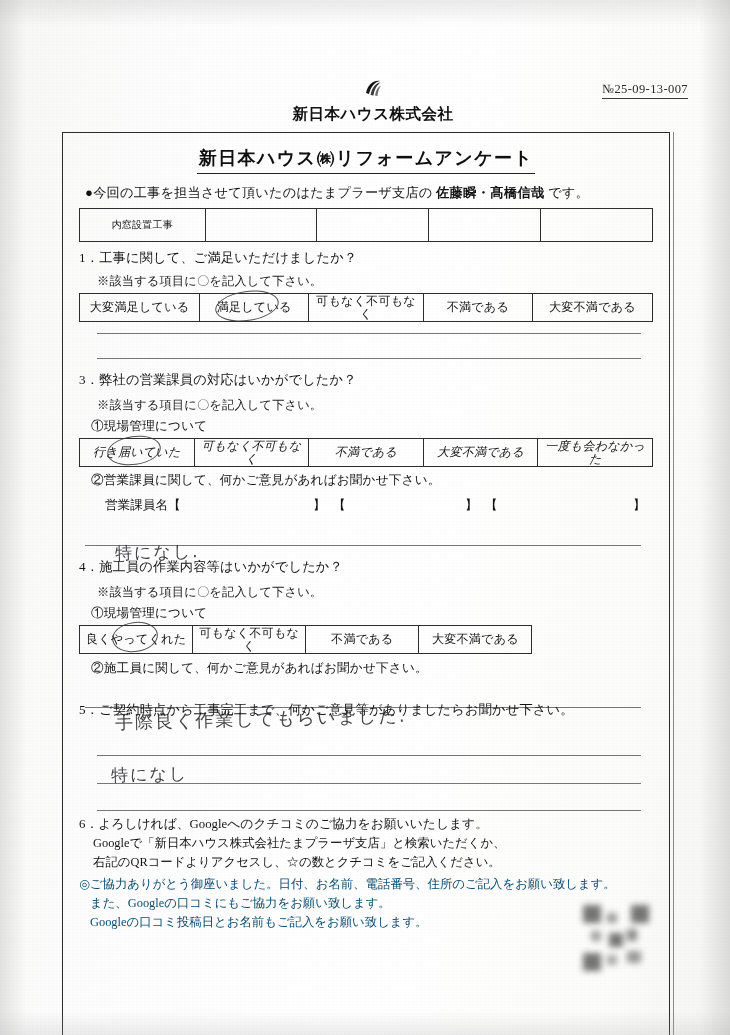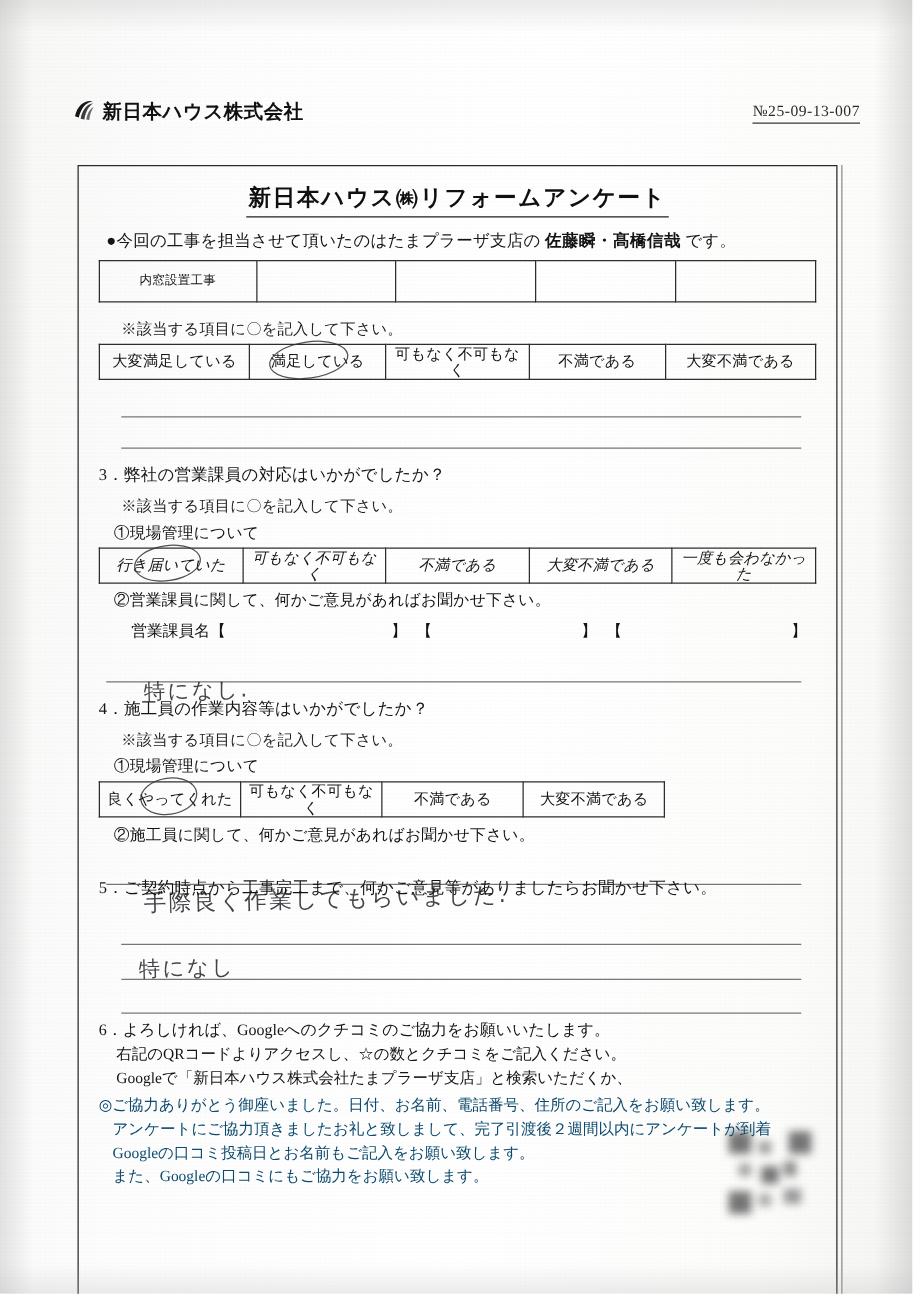--- a/index.html
+++ b/index.html
@@ -37,21 +37,21 @@
   #scan-edge-t { position:absolute; left:0; top:0; height:26px; width:100%;
     background: linear-gradient(180deg, rgba(175,175,175,.26), rgba(255,255,255,0)); }
   #scan-edge-b { position:absolute; left:0; bottom:0; height:24px; width:100%;
     background: linear-gradient(0deg, rgba(175,175,175,.24), rgba(255,255,255,0)); }
 
   
   #letterhead {
     position: absolute; left: 56px; top: 78px;
     width: 634px; height: 30px;
   }
-  .brand-row { display: flex; align-items: center; gap: 4px; }
+  .brand-row { display: flex; align-items: center; gap: 4px; flex-direction: column; }
   .brand-mark {
     width: 22px; height: 22px;
     position: relative; flex: 0 0 auto;
   }
   .brand-mark svg { display:block; }
   .brand-name {
     font-family: "DejaVu Sans", sans-serif;
     font-size: 15.5px; font-weight: 700;
     letter-spacing: .5px;
     color: #111;
@@ -255,20 +255,23 @@
         <td style="width:19.5%"></td>
         <td style="width:19.5%"></td>
         <td style="width:19.5%"></td>
         <td style="width:19.5%"></td>
       </tr>
     </tbody>
       </table>
   </div>
 
   <div class="sec" style="top:116px;">
+    <div class="q-text">
+      <span>1．</span><span>工事に関して、ご満足いただけましたか？</span>
+    </div>
     <div class="q-note" style="margin:6px 0 3px 18px;">※該当する項目に〇を記入して下さい。</div>
     <div style="position:relative;">
       <table class="opt-table">
         <tbody>
             <tr>
           <td style="width:21%">大変満足している</td>
           <td style="width:19%">満足している</td>
           <td style="width:20%">可もなく不可もなく</td>
           <td style="width:19%">不満である</td>
           <td style="width:21%">大変不満である</td>
@@ -355,43 +358,42 @@
       <span class="handwriting" style="position:absolute; left:14px; top:8px; font-size:17px;">特になし</span>
       <div class="blank-line" style="margin-top:36px;"></div>
       <div class="blank-line" style="margin-top:27px;"></div>
       <div class="blank-line" style="margin-top:26px;"></div>
     </div>
   </div>
 
   <div class="sec" style="top:658px;margin-top:24px;">
     <div id="q6-text">
       <span class="ln"><span>6．</span><span>よろしければ、Googleへのクチコミのご協力をお願いいたします。</span></span>
+      <span class="ln indent">Googleで「新日本ハウス株式会社たまプラーザ支店」と検索いただくか、</span>
       <span class="ln indent">右記のQRコードよりアクセスし、☆の数とクチコミをご記入ください。</span>
-      <span class="ln indent">Googleで「新日本ハウス株式会社たまプラーザ支店」と検索いただくか、</span>
     </div>
   </div>
 
   <div id="qr-code">
     <div class="qcell" style="left:2px;  top:2px;  width:18px; height:18px;"></div>
     <div class="qcell" style="left:50px; top:2px;  width:18px; height:18px;"></div>
     <div class="qcell" style="left:2px;  top:50px; width:18px; height:18px;"></div>
     <div class="qcell" style="left:26px; top:10px; width:10px; height:10px; background:#8a8a8a;"></div>
     <div class="qcell" style="left:28px; top:30px; width:14px; height:14px;"></div>
     <div class="qcell" style="left:46px; top:26px; width:10px; height:12px; background:#777;"></div>
     <div class="qcell" style="left:10px; top:28px; width:10px; height:10px; background:#909090;"></div>
     <div class="qcell" style="left:46px; top:48px; width:14px; height:12px; background:#888;"></div>
     <div class="qcell" style="left:26px; top:52px; width:10px; height:10px; background:#999;"></div>
   </div>
 
   <div class="sec" style="top:742px;">
     <div id="closing">
       <span class="ln">◎ご協力ありがとう御座いました。日付、お名前、電話番号、住所のご記入をお願い致します。</span>
-      <span class="ln ind">アンケートにご協力頂きましたお礼と致しまして、完了引渡後２週間以内にアンケートが到着</span>
+      <span class="ln ind">また、Googleの口コミにもご協力をお願い致します。</span>
       <span class="ln ind">Googleの口コミ投稿日とお名前もご記入をお願い致します。</span>
-      <span class="ln ind">また、Googleの口コミにもご協力をお願い致します。</span>
     </div>
   </div>
 
   <div id="redacted-block">
 
     <div class="rbar" style="left:240px;top:2px;  width:60px;  height:11px; background:#dcdcdc;"></div>
 
   </div>
 </div>
 

